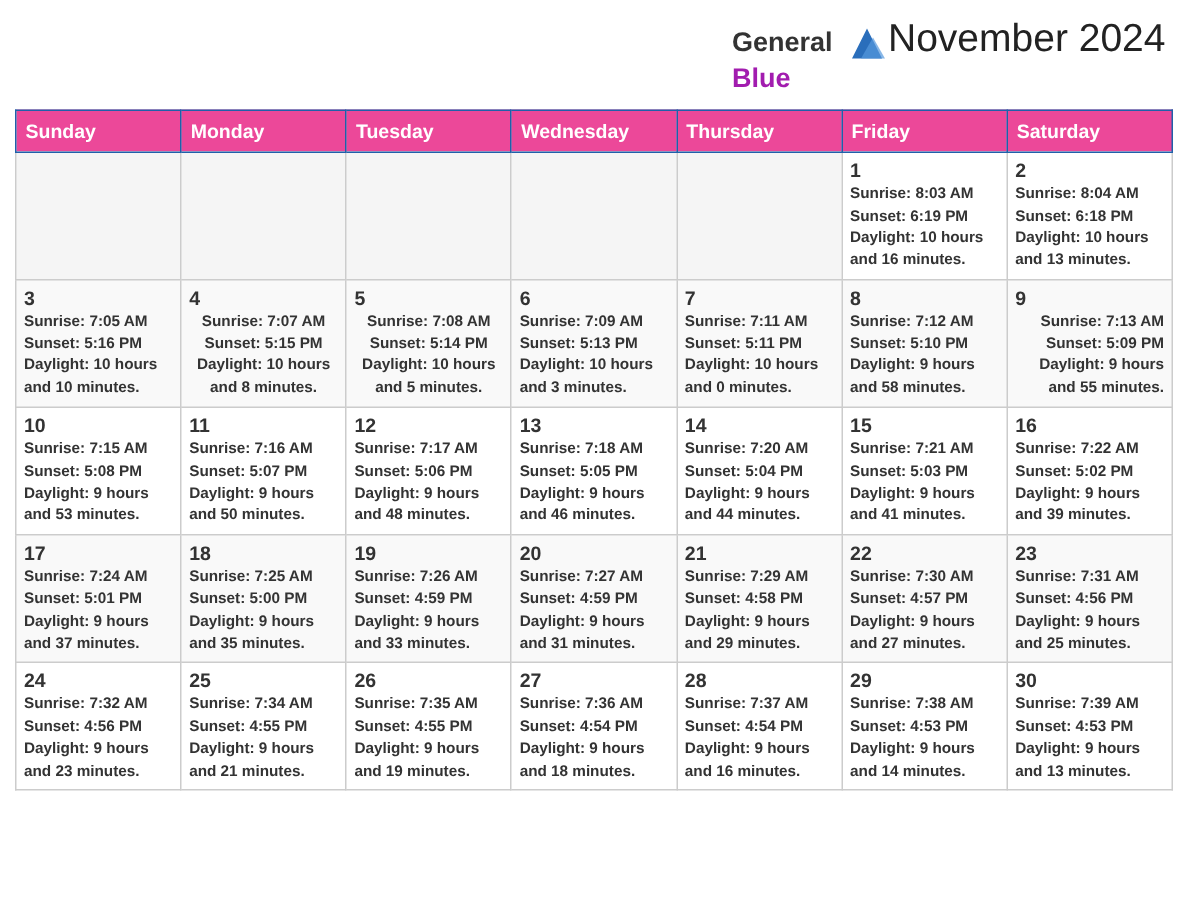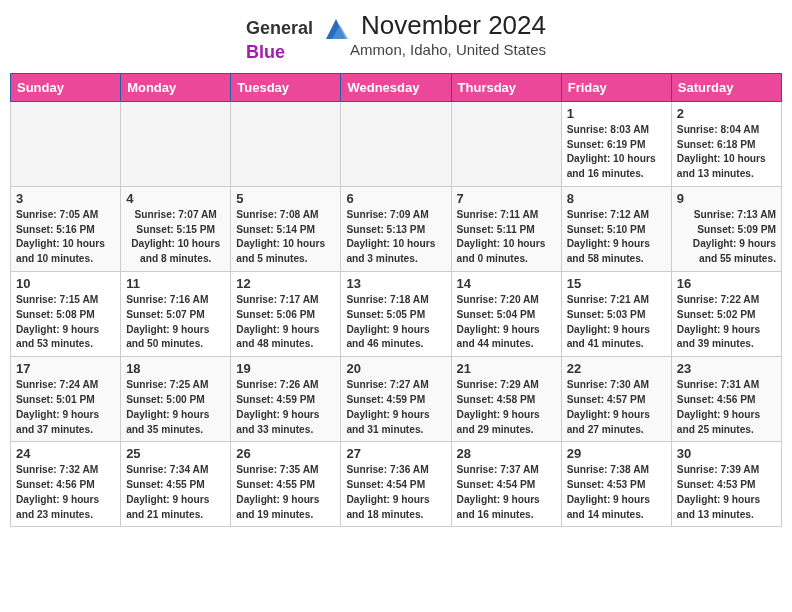--- a/index.html
+++ b/index.html
@@ -6,21 +6,21 @@
     body {
       font-family: Arial, sans-serif;
       background: #fff;
       width: 792px;
       min-height: 612px;
       padding: 10px;
     }
     .header {
       display: flex;
       align-items: flex-start;
-      justify-content: center;
+      justify-content: flex-end;
       margin-bottom: 10px;
       padding: 0 5px;
     }
     .logo {
       display: flex;
       align-items: center;
       margin-top: 5px;
     }
     .logo-text {
       font-size: 18px;
@@ -102,21 +102,20 @@
           <polygon points="10,24 18,10 26,24" fill="#5599dd" opacity="0.7"></polygon>
         </svg>
       </div>
       <div class="logo-text">
         <span class="logo-blue">Blue</span>
       </div>
     </div>
   </div>
   <div class="title-area">
     <div class="month-title">November 2024</div>
-    <div class="location">Ammon, Idaho, United States</div>
   </div>
 </div>
 
 <table class="calendar">
   <thead>
     <tr>
     <th>Sunday</th>
         <th>Monday</th>
         <th>Tuesday</th>
         <th>Wednesday</th>
@@ -157,21 +156,21 @@
         </td>
         <td>
           <span class="day-number">4</span>
           <div class="day-info" style="white-space: pre-line; text-align: center;">Sunrise: 7:07 AM
 Sunset: 5:15 PM
 Daylight: 10 hours
 and 8 minutes.</div>
         </td>
         <td>
           <span class="day-number">5</span>
-          <div class="day-info" style="white-space: pre-line;">Sunrise: 7:08 AM
+          <div class="day-info" style="white-space: pre-line; text-align: center;">Sunrise: 7:08 AM
 Sunset: 5:14 PM
 Daylight: 10 hours
 and 5 minutes.</div>
         </td>
         <td>
           <span class="day-number">6</span>
           <div class="day-info" style="white-space: pre-line;">Sunrise: 7:09 AM
 Sunset: 5:13 PM
 Daylight: 10 hours
 and 3 minutes.</div>

